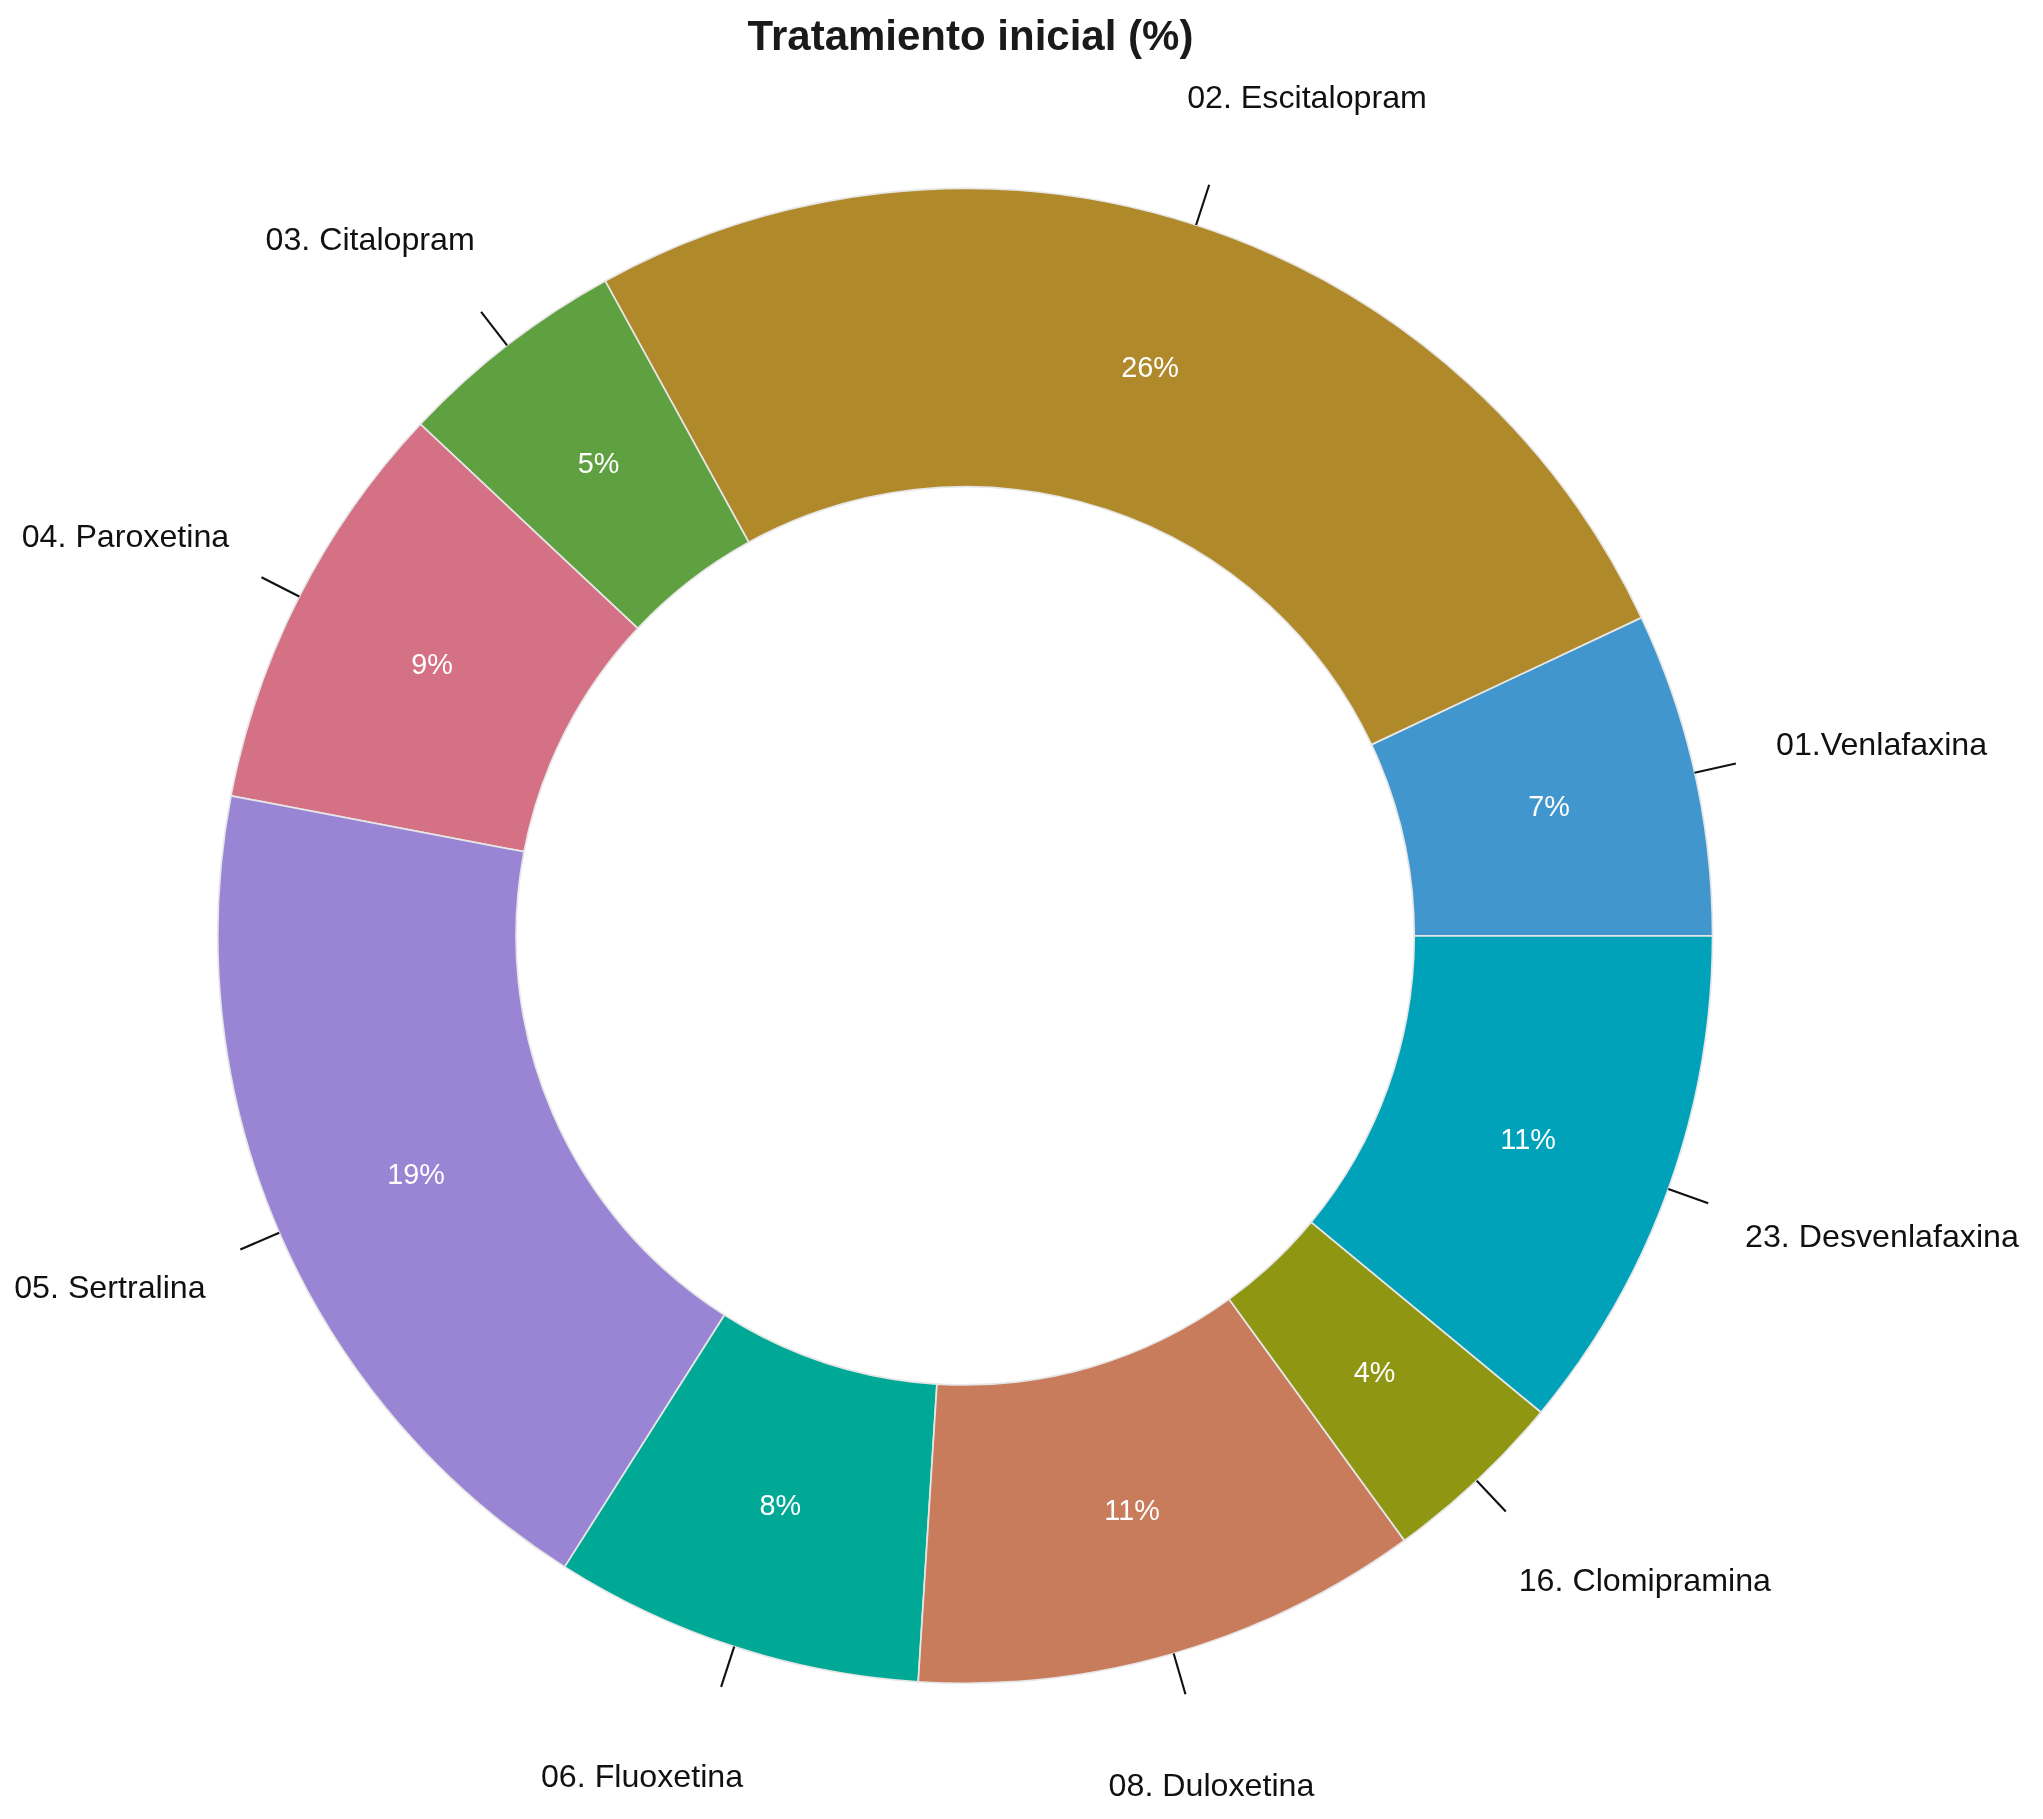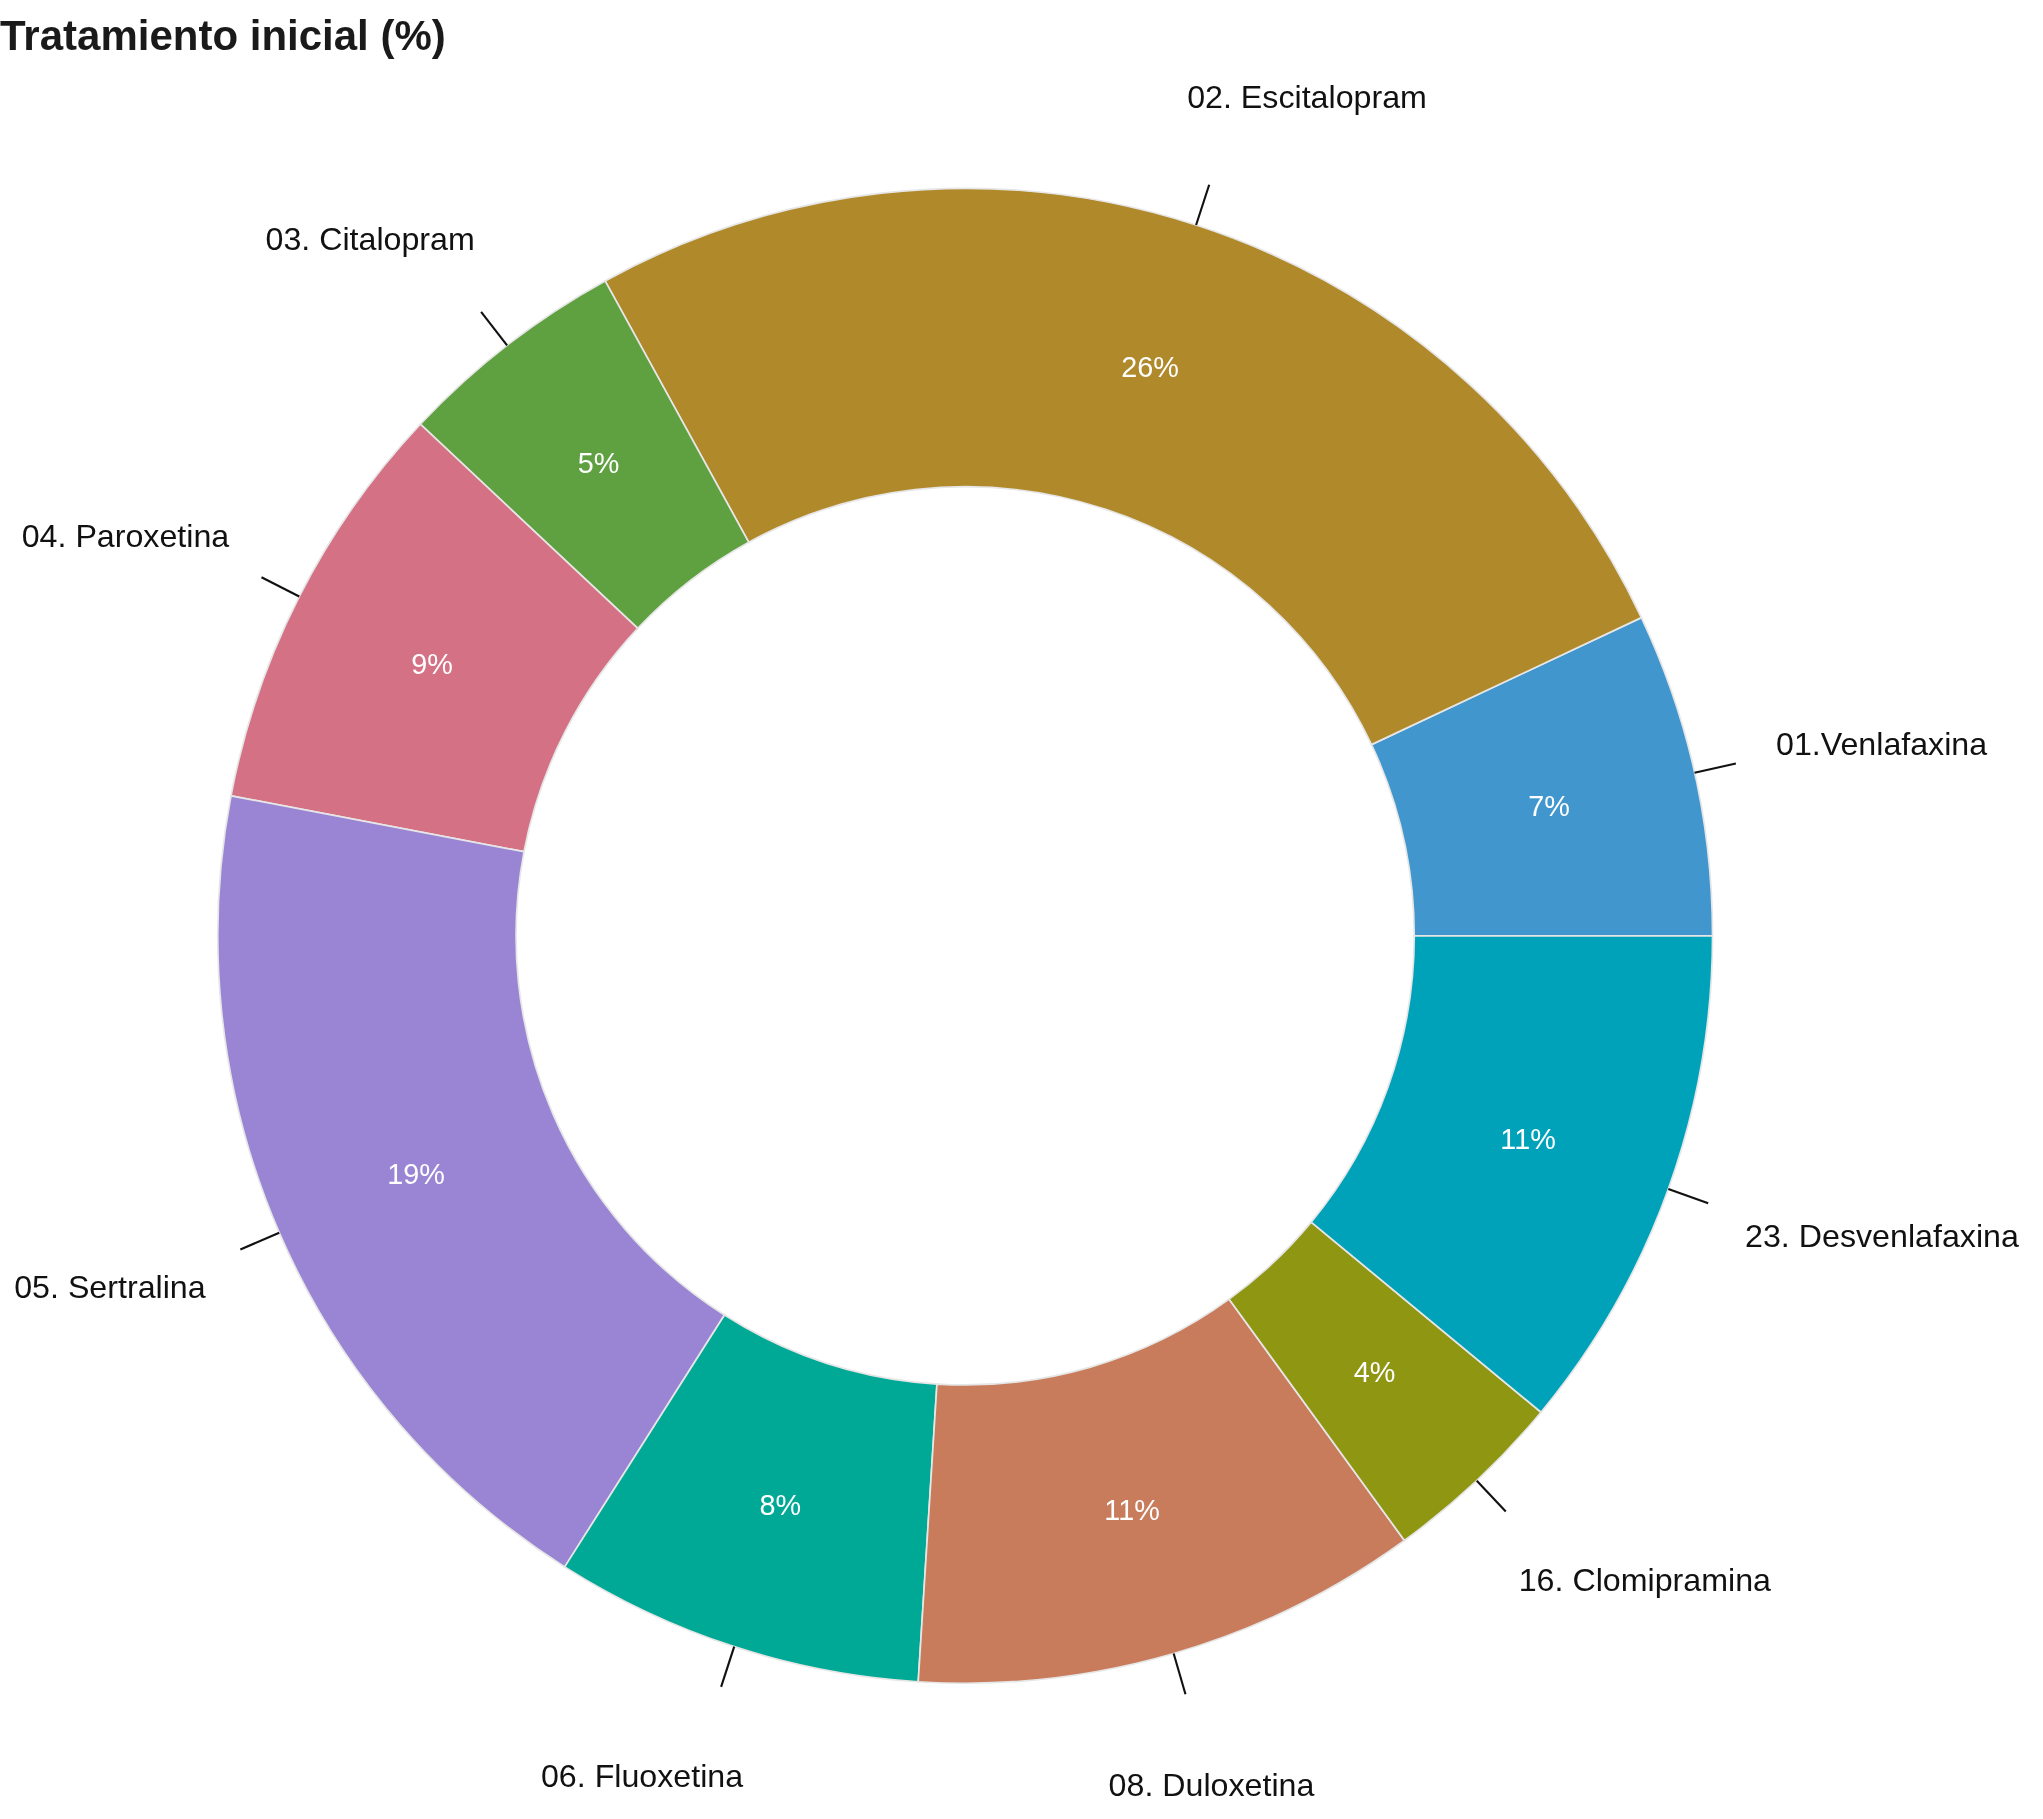--- a/index.html
+++ b/index.html
@@ -1,18 +1,18 @@
 <!DOCTYPE html>
 <html style="font-size:13.6px"><head>
 <meta charset="utf-8">
 <style>
   html, body { margin: 0; padding: 0; background: #ffffff; }
   body { width: 2043px; height: 1820px; position: relative; overflow: hidden;
          font-family: "Liberation Sans", sans-serif; }
-  #chart-title { position: absolute; left: 0; width: 1941px; top: 12px; 
+  #chart-title { position: absolute; left: 0; width: 1941px; top: 12px; text-align: center;
                  font-size: 42px; font-weight: bold; color: #1a1a1a; margin: 0; }
   svg#donut { position: absolute; left: 0; top: 0; }
   .slice-label { font-family: "Liberation Sans", sans-serif; font-size: 34px; fill: #ffffff; }
   .cat-label { font-family: "Liberation Sans", sans-serif; font-size: 38px; fill: #111111; }
 </style>
 </head>
 <body>
 
 <h1 id="chart-title">Tratamiento inicial (%)</h1>
 

